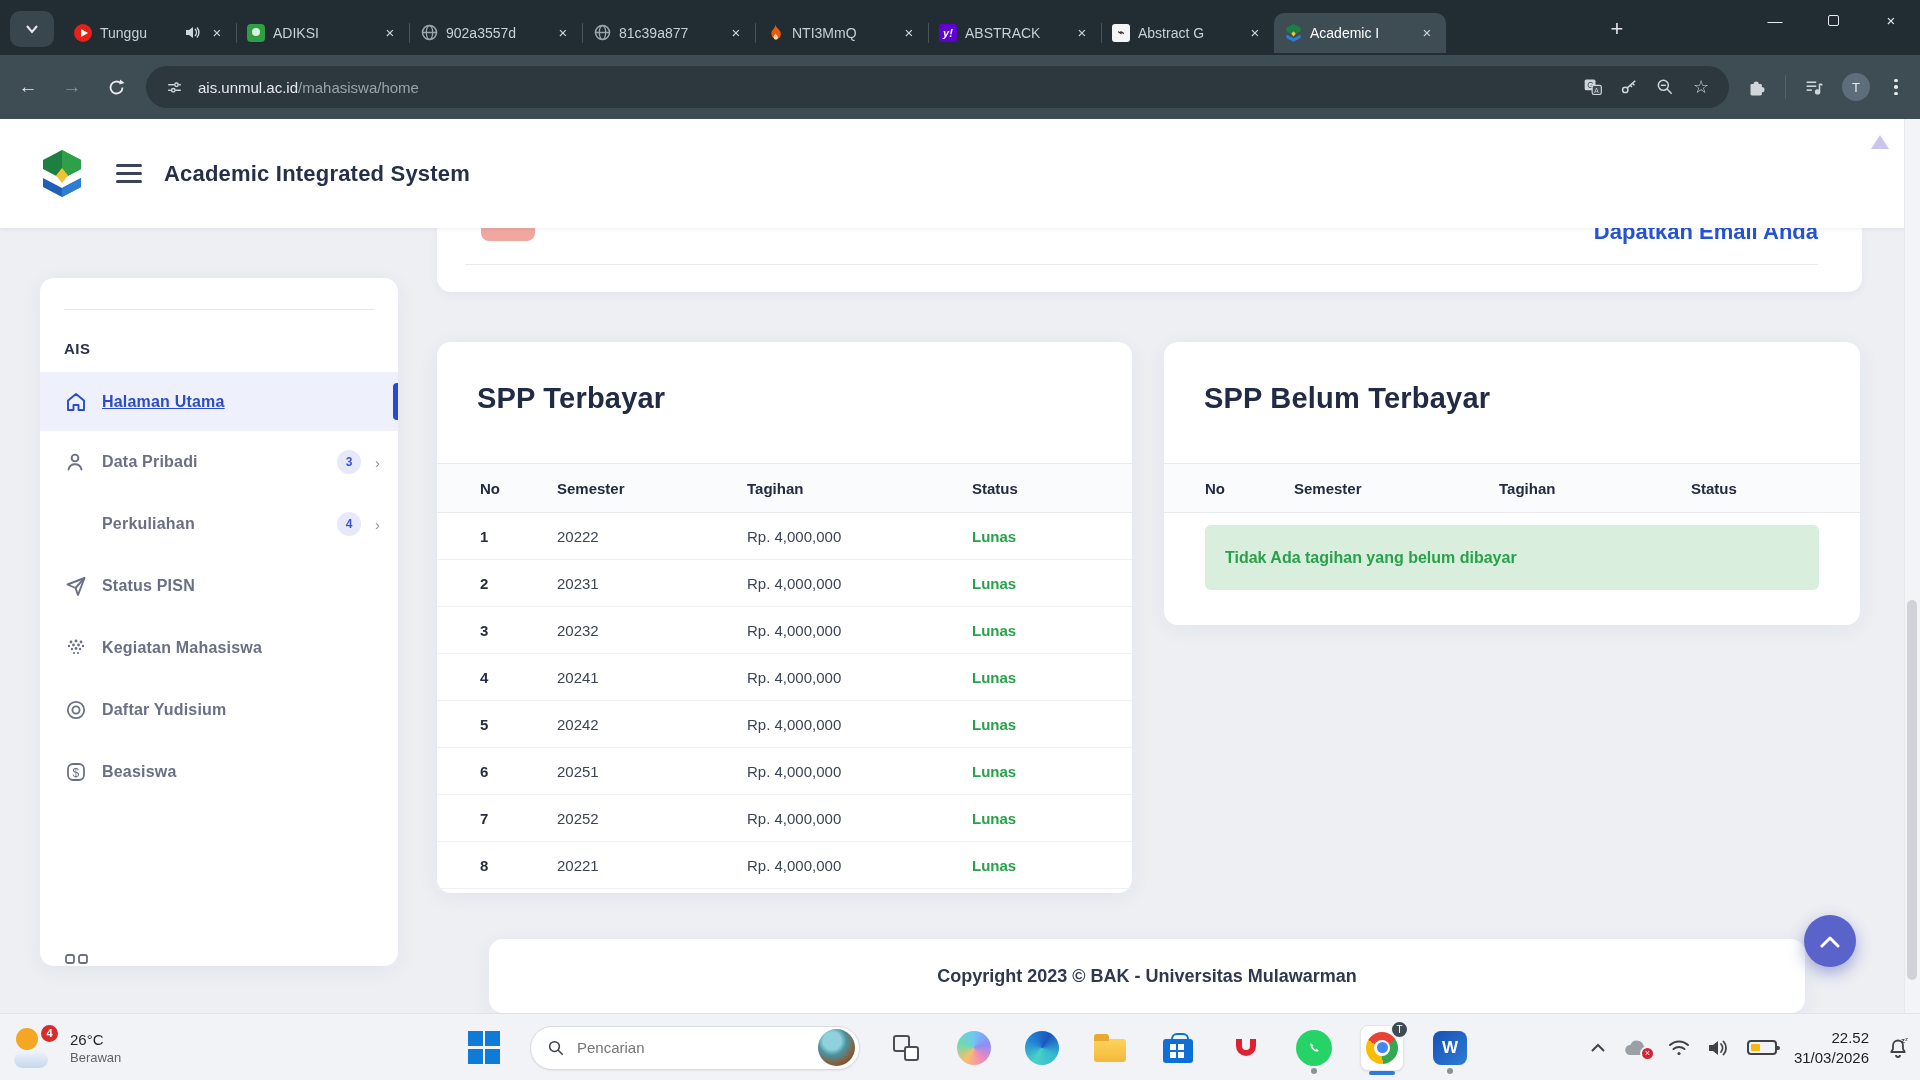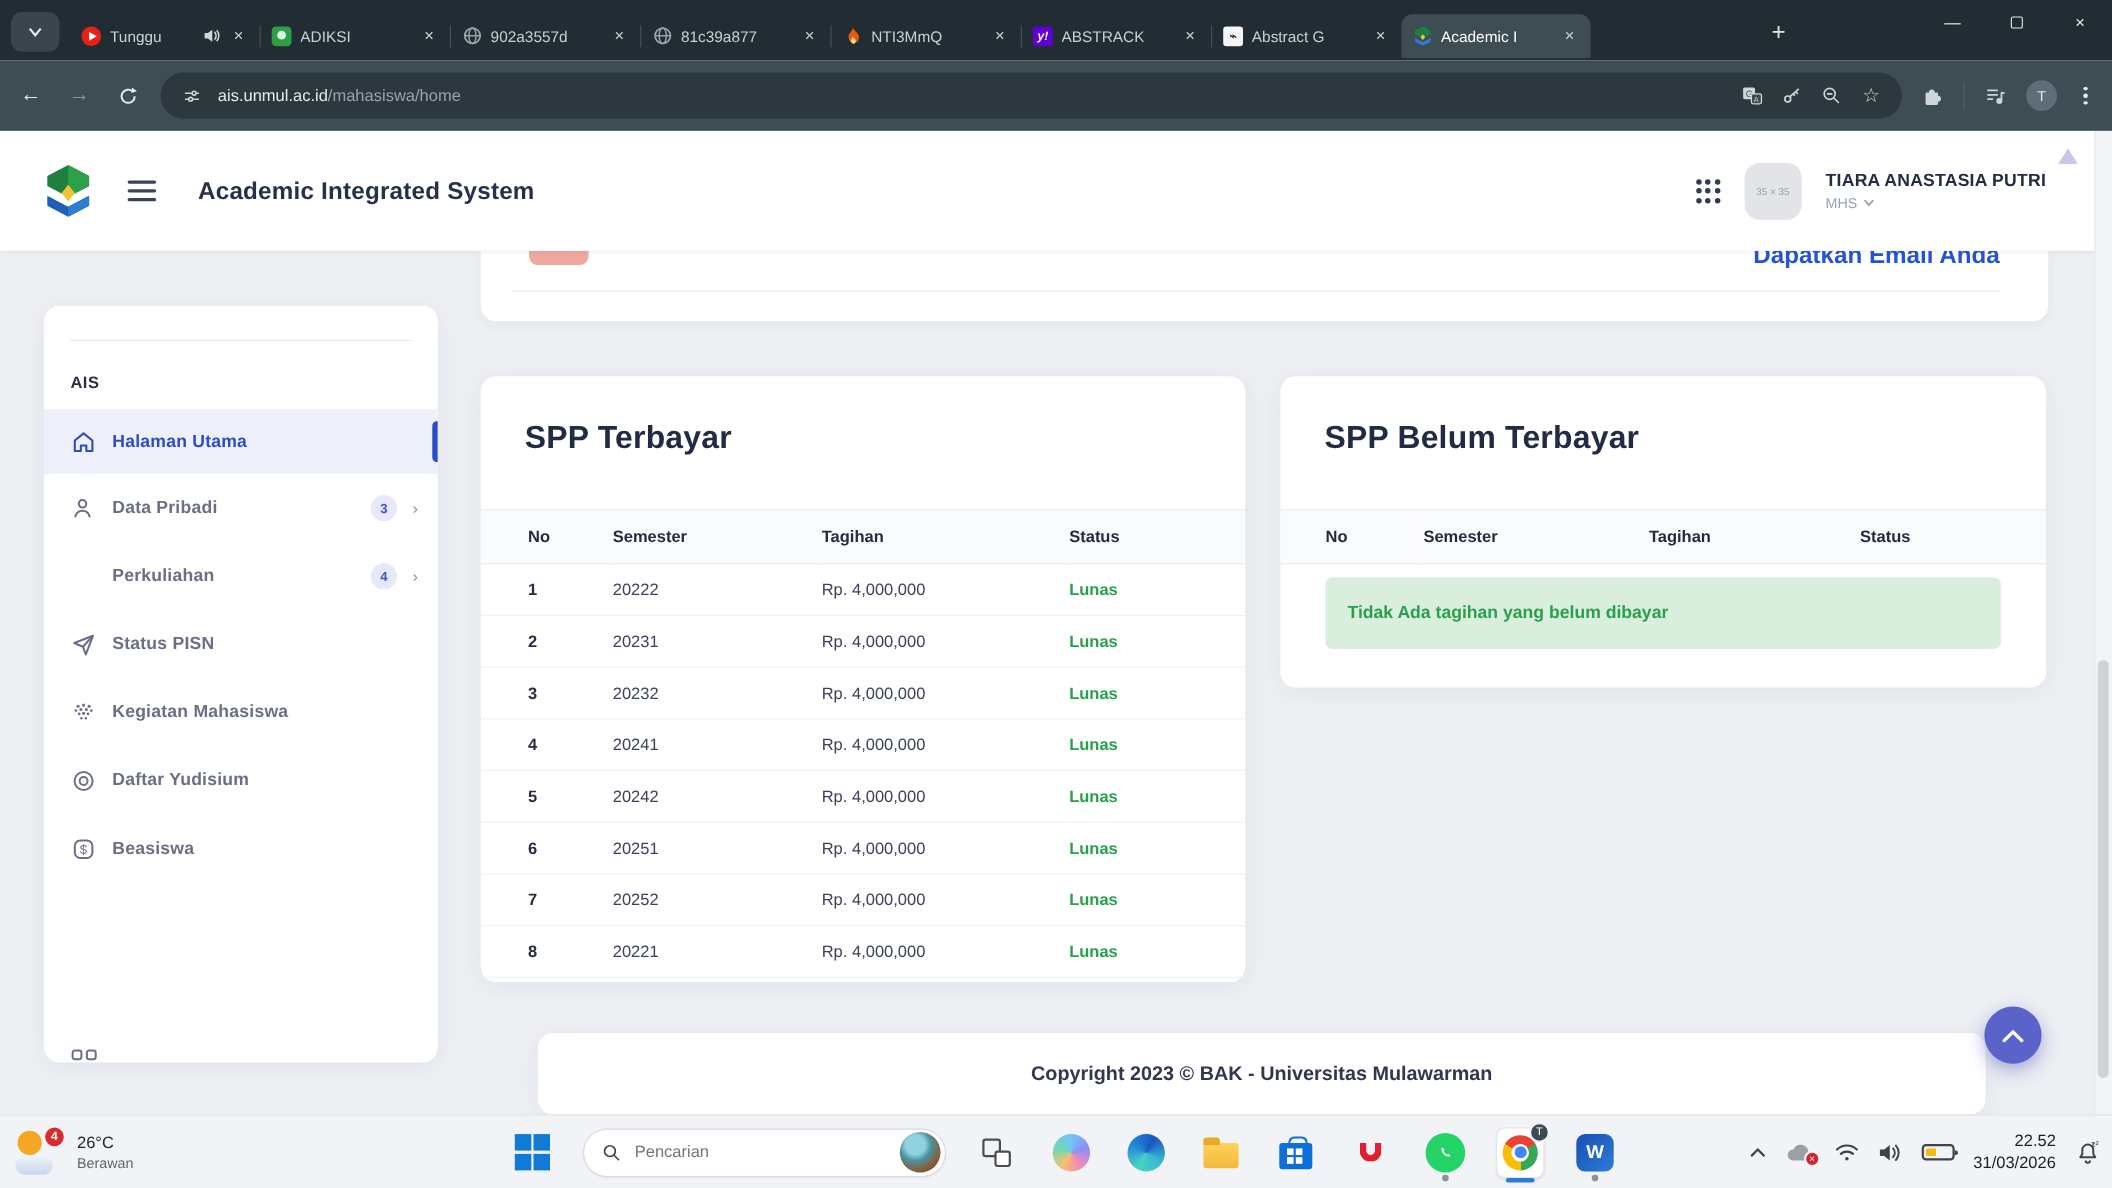--- a/index.html
+++ b/index.html
@@ -57,40 +57,40 @@
   .peek-strip{position:absolute;left:44px;top:0;width:54px;height:13px;background:#efa7a0;border-radius:0 0 8px 8px;}
   .peek-link{position:absolute;top:-9px;right:44px;font-size:22px;font-weight:700;color:#2453d6;}
   .peek-div{position:absolute;left:28px;right:44px;top:36px;height:1px;background:#e8eaef;}
 
   
   .appheader{position:absolute;left:0;top:0;width:1920px;height:109px;background:#fff;
     box-shadow:0 1px 4px rgba(30,40,80,.08);display:flex;align-items:center;}
   .logo{margin-left:40px;width:44px;height:48px;}
   .burger{margin-left:32px;display:flex;flex-direction:column;gap:5px;}
   .burger i{display:block;width:26px;height:3px;border-radius:2px;background:#3a4358;}
-  .apptitle{margin-left:38px;font-size:22px;font-weight:bold;color:#273049;letter-spacing:.2px;}
+  .apptitle{margin-left:22px;font-size:22px;font-weight:bold;color:#273049;letter-spacing:.2px;}
   .hright{position:absolute;right:60px;top:0;height:109px;display:flex;align-items:center;gap:22px;}
   .hgrid{display:grid;grid-template-columns:repeat(3,5px);grid-gap:3.5px;}
   .hgrid i{width:5px;height:5px;border-radius:50%;background:#323b50;}
   .havatar{width:52px;height:52px;border-radius:14px;background:#e3e4e8;color:#9aa0aa;font-size:9px;
     display:flex;align-items:center;justify-content:center;}
   .hname{font-size:16px;font-weight:bold;color:#232c44;letter-spacing:.2px;}
   .hrole{font-size:13px;color:#99a3ad;margin-top:3px;display:flex;align-items:center;gap:5px;}
   .tri{position:absolute;right:31px;top:16px;width:0;height:0;border-left:9px solid transparent;border-right:9px solid transparent;
     border-bottom:14px solid #cdc4ee;}
 
   
   .scard{position:absolute;left:40px;top:159px;width:358px;height:688px;background:#fff;border-radius:14px;
     box-shadow:0 4px 22px rgba(40,50,90,.06);overflow:hidden;}
   .sdiv{position:absolute;left:24px;right:24px;top:31px;height:1px;background:#e4e6ec;}
   .slabel{position:absolute;left:24px;top:62px;font-size:15px;font-weight:bold;color:#2a3144;letter-spacing:.5px;}
   .smenu{position:absolute;left:0;top:94px;width:100%;}
   .sitem{height:62px;display:flex;align-items:center;padding:0 18px 0 24px;gap:14px;color:#6b6f86;}
   .sitem .lab{font-size:16px;font-weight:700;letter-spacing:.2px;flex:1;}
-  .sitem.active{height:59px;background:#eef0fc;color:var(--accent-blue,#2b4bc8);position:relative;}
+  .sitem.active{height:59px;background:#eef0fc;color:var(--accent-blue,#2b4bc8);position:relative;text-decoration:underline;}
   .sitem.active .lab{color:var(--accent-blue,#2b4bc8);}
   .abar{position:absolute;right:0;top:11px;width:5px;height:37px;border-radius:4px 0 0 4px;background:var(--accent-blue,#2b4bc8);}
   .sic{width:24px;height:24px;flex:0 0 auto;}
   .sbadge{width:24px;height:24px;border-radius:50%;background:#e7e9fb;color:#3a55cc;font-size:12px;font-weight:bold;
     display:flex;align-items:center;justify-content:center;flex:0 0 auto;}
   .schev{color:#8b90a0;font-size:15px;flex:0 0 auto;}
   .spartial{position:absolute;left:24px;top:674px;}
 
   
   .card{position:absolute;background:#fff;border-radius:14px;box-shadow:0 4px 22px rgba(40,50,90,.06);}
@@ -360,43 +360,20 @@
         <polygon points="3,28 22,38 41,28 41,37 22,47 3,37" fill="#1e5fb8"></polygon>
         <polygon points="22,38 41,28 41,37 22,47" fill="#2d7dd2"></polygon>
         <polygon points="22,18 28,25.5 22,33 16,25.5" fill="#f2c230"></polygon>
       </svg>
       <div class="burger">
           <i></i>
           <i></i>
           <i></i>
         </div>
       <div class="apptitle">Academic Integrated System</div>
-      <div class="hright">
-        <div class="hgrid">
-            <i></i>
-            <i></i>
-            <i></i>
-            <i></i>
-            <i></i>
-            <i></i>
-            <i></i>
-            <i></i>
-            <i></i>
-          </div>
-        <div class="havatar">35 × 35</div>
-        <div>
-          <div class="hname">TIARA ANASTASIA PUTRI</div>
-          <div class="hrole">
-              <span>MHS</span>
-            <svg width="10" height="7" viewBox="0 0 10 7">
-                <polyline points="1,1 5,5.5 9,1" fill="none" stroke="#99a3ad" stroke-width="1.6"></polyline>
-              </svg>
-          </div>
-        </div>
-      </div>
       <div class="tri"></div>
     </div>
 
     <div class="scard">
       <div class="sdiv"></div>
       <div class="slabel">AIS</div>
       <div class="smenu">
         <div class="sitem active">
           <svg class="sic" viewBox="0 0 24 24" stroke="#2b4bc8" stroke-width="1.9" fill="none" stroke-linejoin="round">
               <path d="M4 10.5 12 4l8 6.5V20h-5.5v-5h-5v5H4z"></path>

